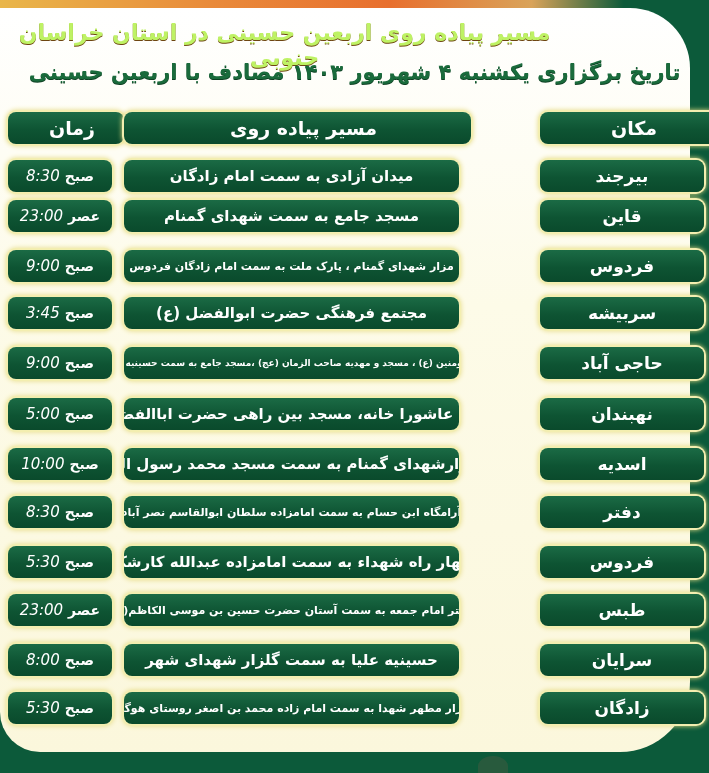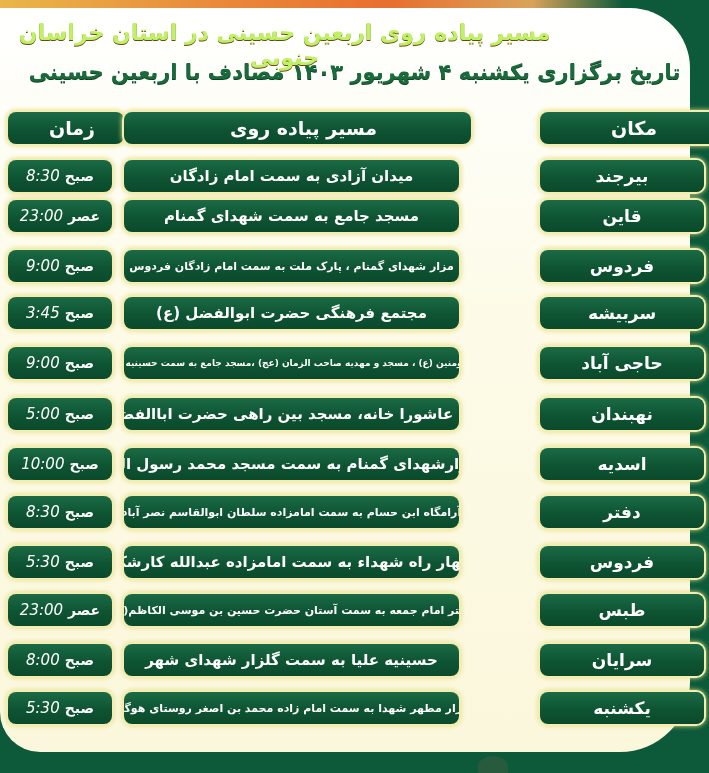--- a/index.html
+++ b/index.html
@@ -167,17 +167,17 @@
     <div class="pill route">حسینیه علیا به سمت گلزار شهدای شهر</div>
     <div class="pill place">سرایان</div>
   </div>
 
   <div class="row" style="top:692px">
     <div class="pill time">
         <span class="t-word">صبح</span>
         <span class="t-num">5:30</span>
       </div>
     <div class="pill route small">مزار مطهر شهدا به سمت امام زاده محمد بن اصغر روستای هوگند</div>
-    <div class="pill place">یکشنبه</div>
+    <div class="pill place">زادگان</div>
   </div>
 </div>
 
 <div class="emblem"></div>
 
 </body></html>

